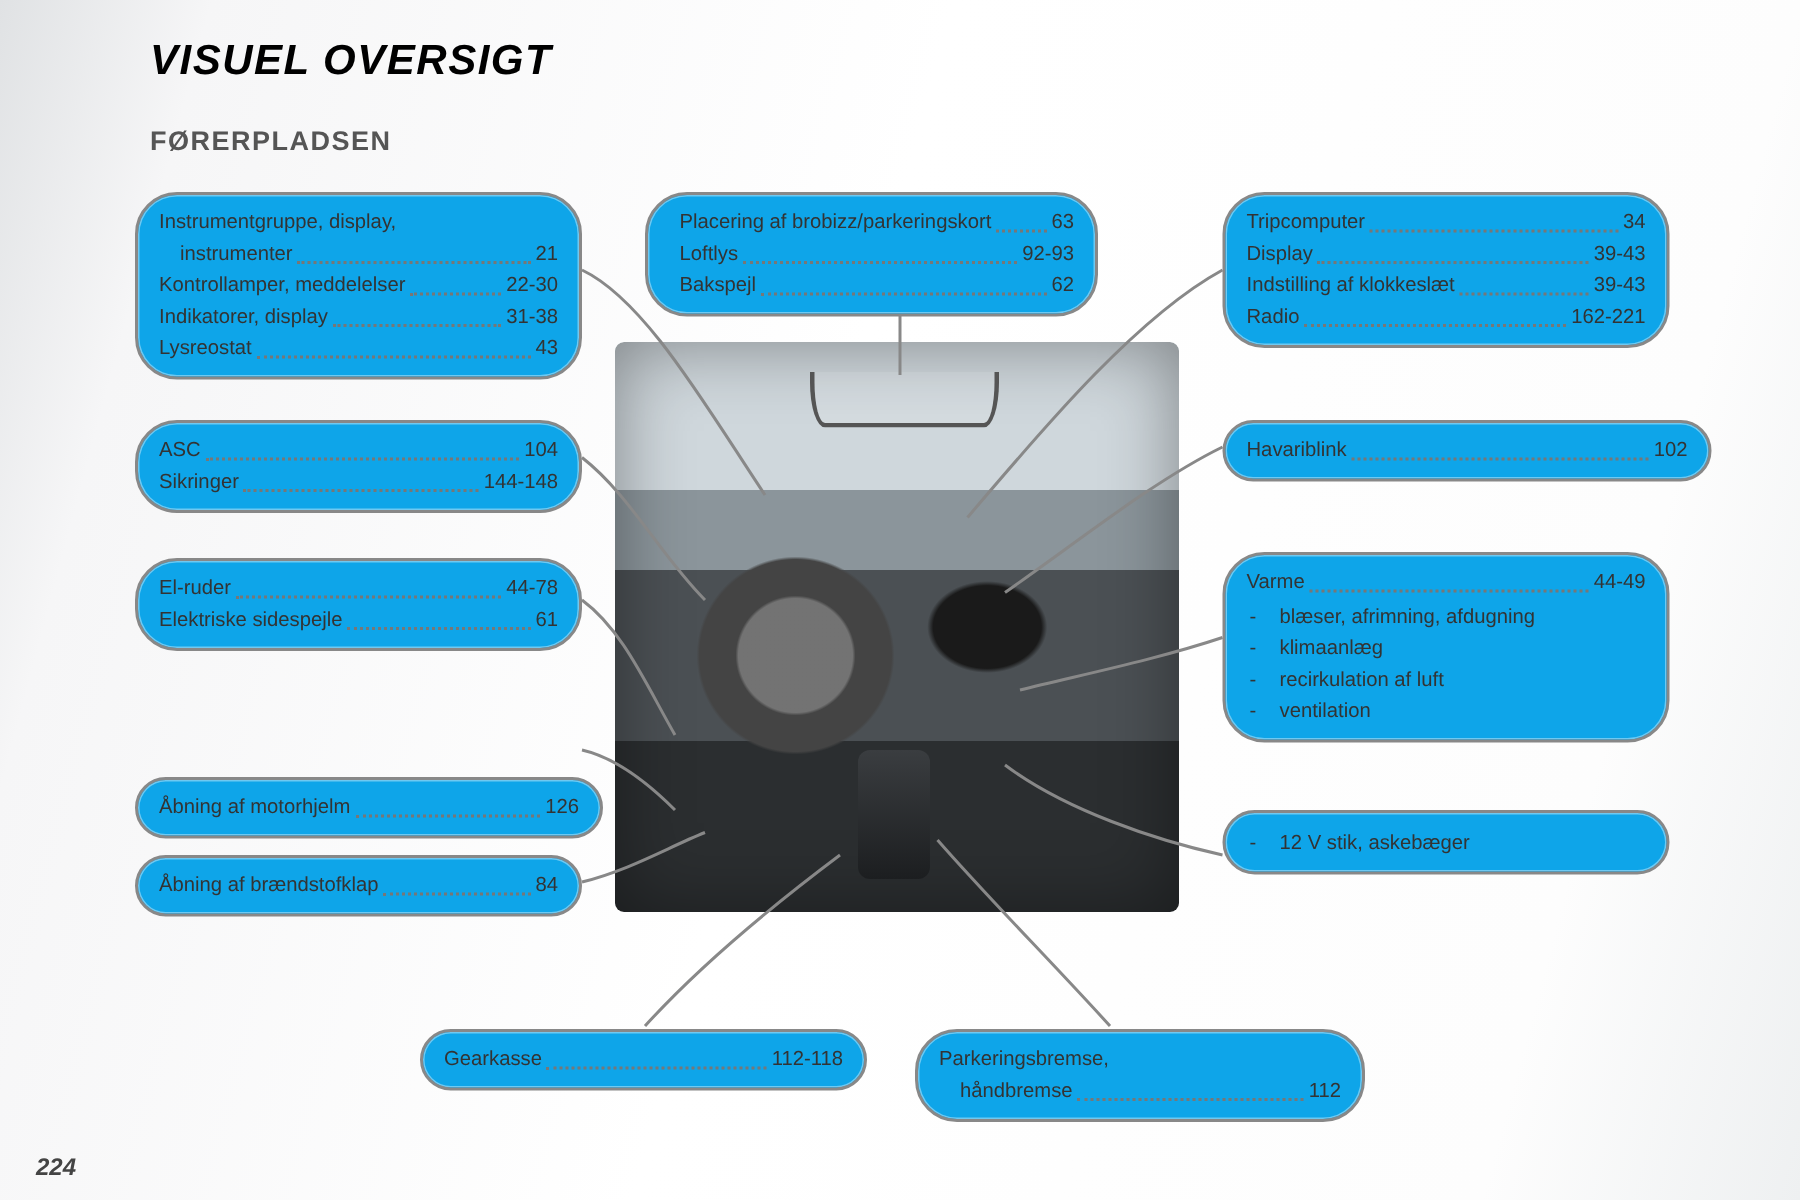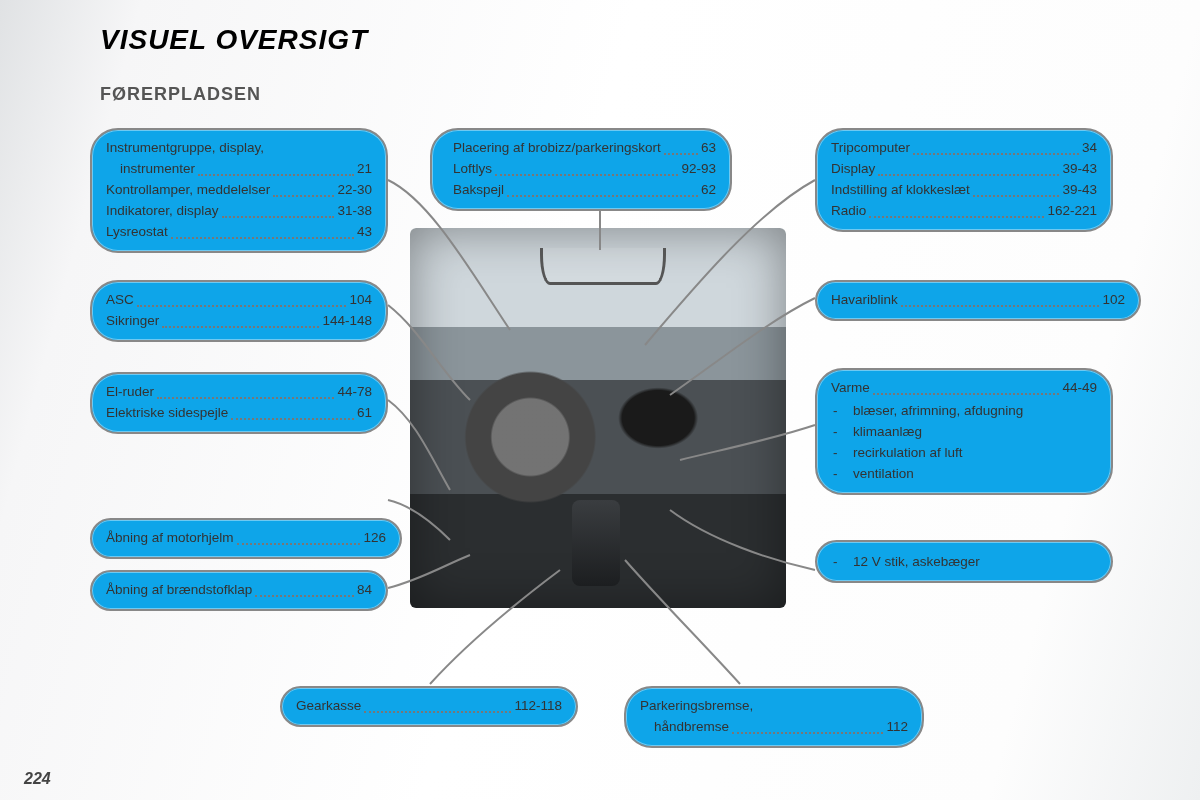--- a/index.html
+++ b/index.html
@@ -46,21 +46,21 @@
   #b5 { top: 570px; left: 90px;  width: 298px; }
 
   #b6 { top: 128px; left: 430px; width: 302px; padding-left: 21px; }
 
   #b7  { top: 128px; left: 815px; width: 298px; }
   #b8  { top: 280px; left: 815px; width: 326px; }
   #b9  { top: 368px; left: 815px; width: 298px; }
   #b10 { top: 540px; left: 815px; width: 298px; }
 
   #b11 { top: 686px; left: 280px; width: 298px; }
-  #b12 { top: 686px; left: 610px; width: 300px; margin-left: 14px; }
+  #b12 { top: 686px; left: 610px; width: 300px; }
 
   
   .dash {
     position: absolute; top: 228px; left: 410px; width: 376px; height: 380px;
     border-radius: 6px; overflow: hidden;
     background:
       radial-gradient(circle at 32% 55%, rgba(255,255,255,0.25) 0 38px, transparent 40px),
       radial-gradient(circle at 32% 55%, #444 0 64px, transparent 66px),
       radial-gradient(ellipse at 66% 50%, #1a1a1a 0 36px, transparent 40px),
       linear-gradient(#cfd7dc 0 26%, #8b959b 26% 40%, #4b5054 40% 70%, #2b2e30 70% 100%);

